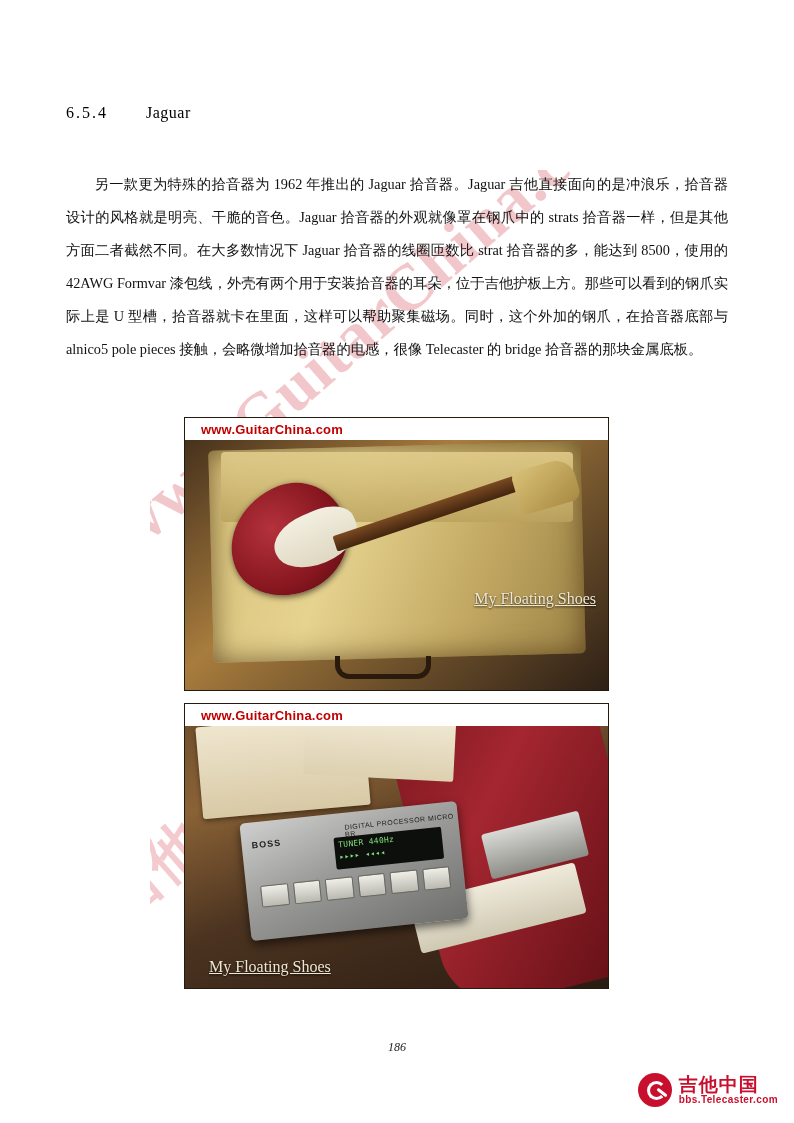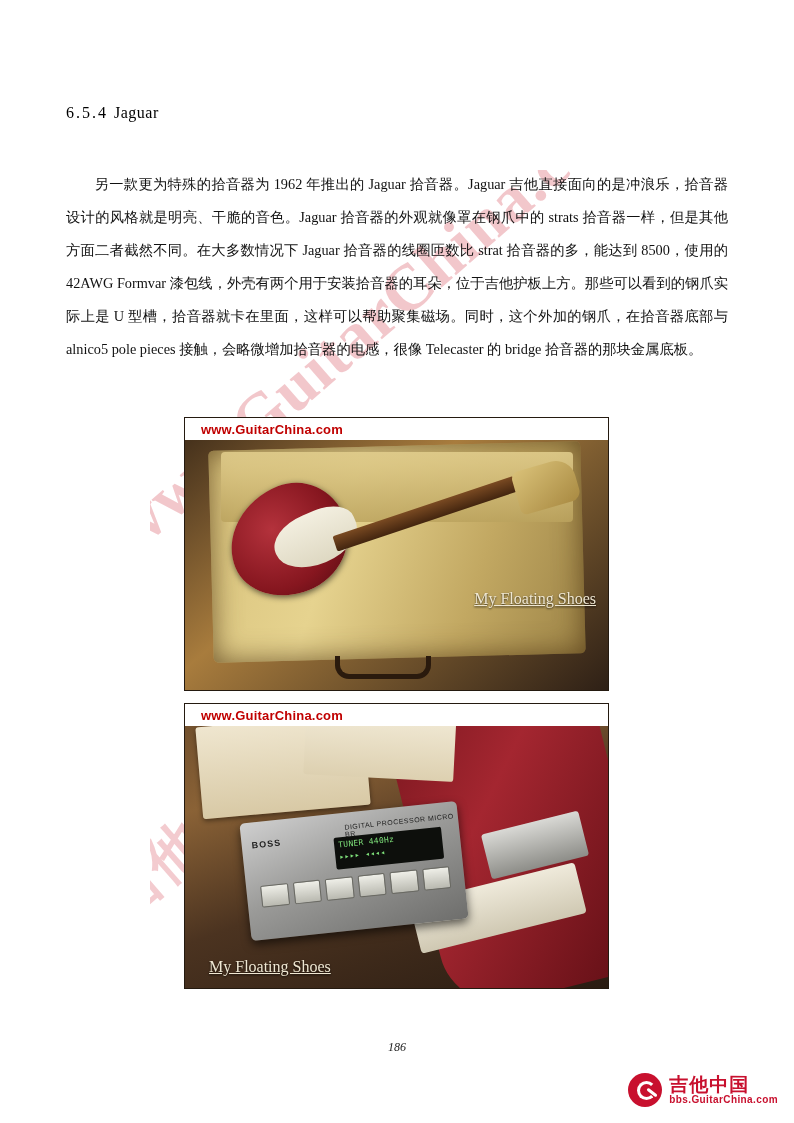--- a/index.html
+++ b/index.html
@@ -65,21 +65,21 @@
     position: absolute;
     left: 66px;
     top: 104px;
     font-family: "Liberation Serif", serif;
     font-size: 16px;
     color: #000;
     letter-spacing: 0.5px;
     z-index: 10;
   }
   .heading .h-num { letter-spacing: 2px; }
-  .heading .h-title { margin-left: 6px; }
+  .heading .h-title { margin-left: 38px; }
 
   
   .body-text {
     position: absolute;
     left: 66px;
     top: 168px;
     width: 662px;
     font-family: "Liberation Serif", serif;
     font-size: 14.3px;
     line-height: 33px;
@@ -429,17 +429,17 @@
     </div>
     <div class="photo-sig" id="sig-2">My Floating Shoes</div>
   </div>
 
   <div class="page-number">186</div>
 
   <div class="site-logo">
     <div class="mark"></div>
     <div class="words">
       <div class="cn">吉他中国</div>
-      <div class="en">bbs.GuitarChina.com</div>
+      <div class="en">bbs.Telecaster.com</div>
     </div>
   </div>
 
 </div>
 
 </body></html>

